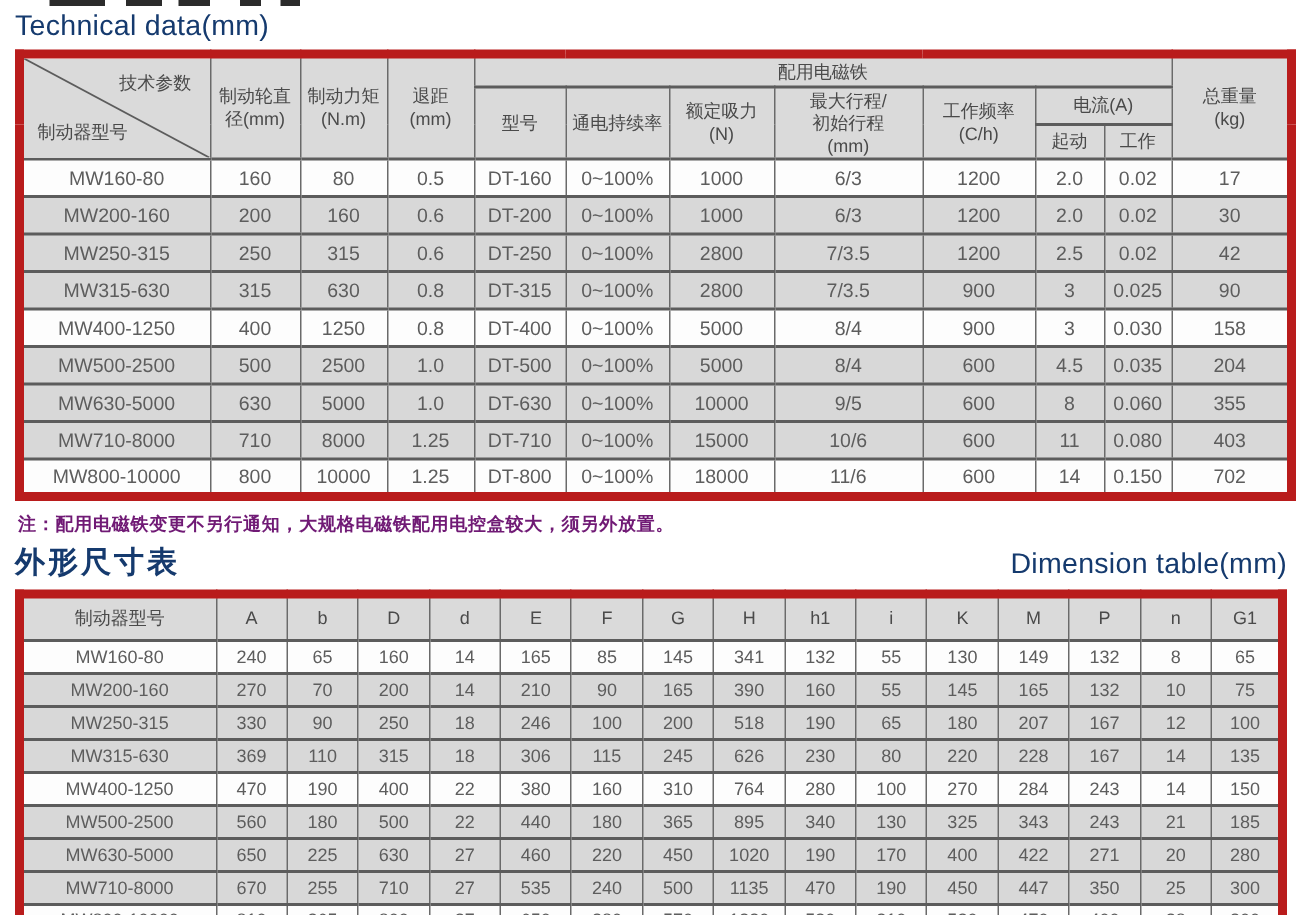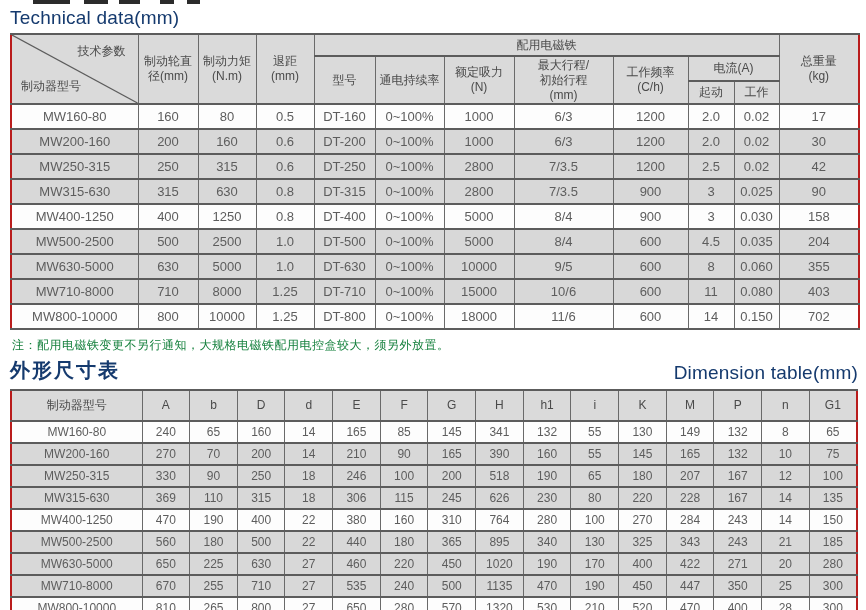--- a/index.html
+++ b/index.html
@@ -10,21 +10,21 @@
   }
   .page { padding: 5px 8px 0 10px; position: relative; }
 
   
   .artifact { position: absolute; top: 0; height: 4px; background: #2b2b2b; }
 
   .title-row { display: flex; justify-content: space-between; align-items: flex-end; margin: 2px 0 4px 0; }
   .title-cn { color: #153a6e; font-size: 20px; font-weight: bold; letter-spacing: 2px; }
   .title-en { color: #153a6e; font-size: 19px; font-weight: normal; letter-spacing: 0.2px; }
 
-  table { border-collapse: collapse; width: 848px; table-layout: fixed; border: 2px solid #b91c1c; }
+  table { border-collapse: collapse; width: 848px; table-layout: fixed; border: 6px solid #b91c1c; }
   th, td {
     border-left: 1px solid #6a6a6a; border-right: 1px solid #6a6a6a;
     border-top: 2px solid #5c5c5c; border-bottom: 2px solid #5c5c5c;
     text-align: center; vertical-align: middle; padding: 0 2px;
   }
   th { background: #dadada; font-weight: normal; color: #4a4a4a; font-size: 12px; line-height: 15px; }
   td { color: #5d5d5d; font-size: 13px; background: #fdfdfd; }
   tr.shade td { background: #d8d8d8; }
 
   .tech thead tr.h1 { height: 22px; }
@@ -35,21 +35,21 @@
   .wrap { display: inline-block; vertical-align: middle; }
   .w30 { max-width: 30px; } .w44 { max-width: 44px; text-align: center; } .w50 { max-width: 50px; }
   .w52 { max-width: 52px; } .w62 { max-width: 62px; }
 
   .corner { position: relative; padding: 0; }
   .corner svg { position: absolute; left: 0; top: 0; width: 100%; height: 100%; display: block; }
   .corner line { stroke: #5c5c5c; stroke-width: 1.2; vector-effect: non-scaling-stroke; }
   .corner .ct { position: absolute; top: 9px; right: 12px; }
   .corner .cb { position: absolute; bottom: 9px; left: 9px; }
 
-  .note { color: #15803d; font-size: 12px; margin: 7px 0 3px 2px; letter-spacing: 0.5px; }
+  .note { color: #701a75; font-size: 12px; margin: 7px 0 3px 2px; letter-spacing: 0.5px; font-weight: bold; }
 
   .t2 { margin-top: 2px; margin-bottom: 5px; }
   .dim thead th { height: 31px; }
   .dim tbody td { height: 22px; font-size: 12px; }
 </style>
 </head>
 <body>
 
 <div class="page">
 

